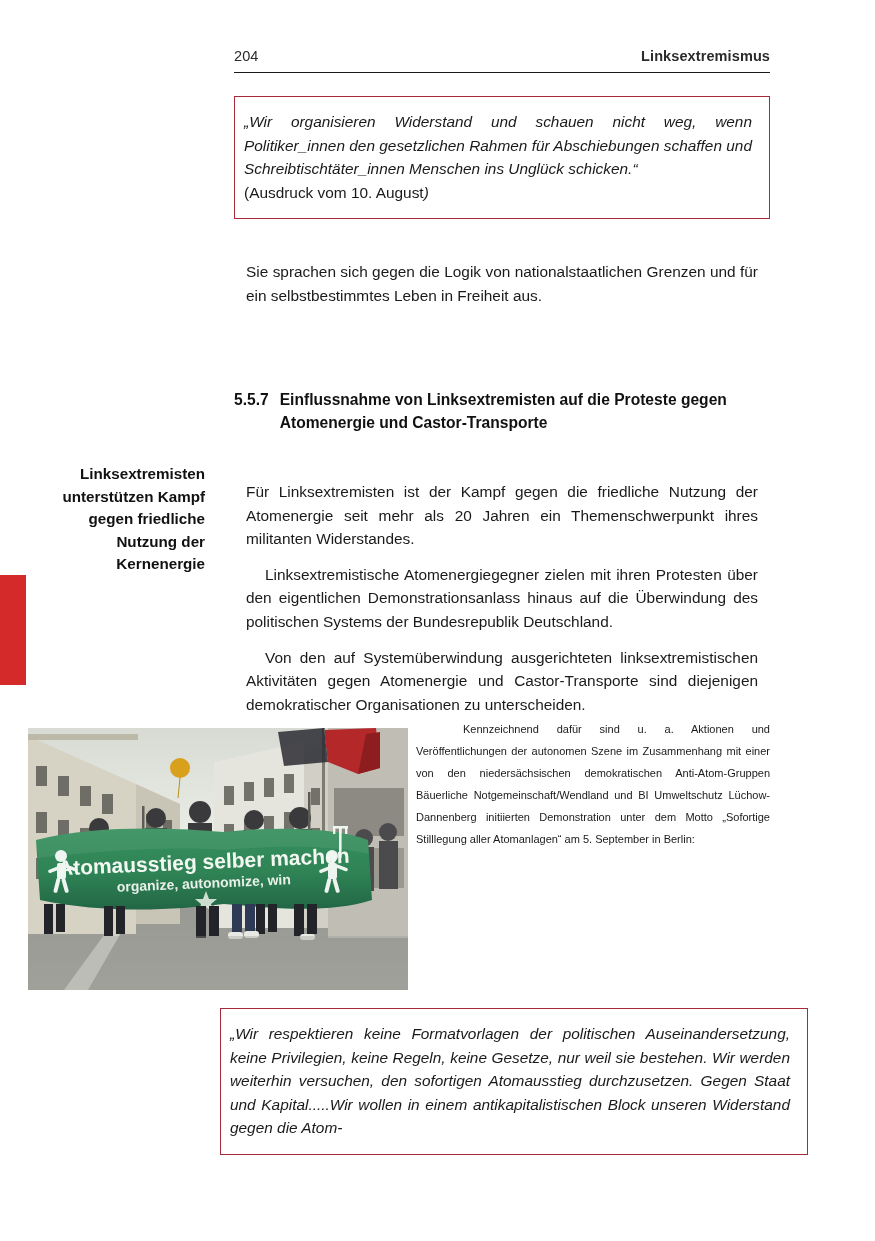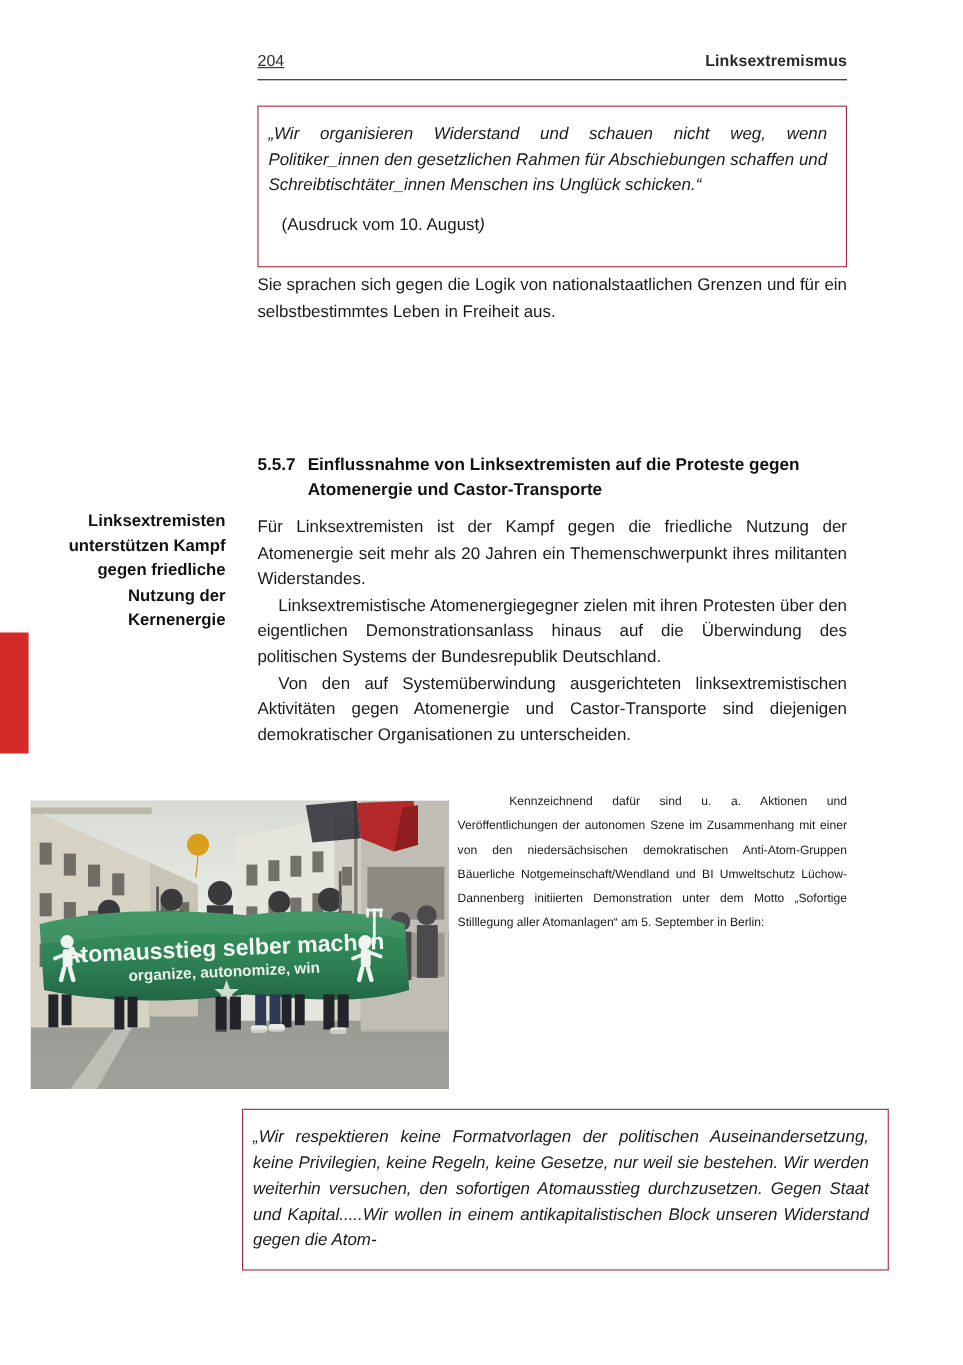--- a/index.html
+++ b/index.html
@@ -27,21 +27,21 @@
     position: absolute;
     left: 234px;
     top: 48px;
     width: 536px;
     display: flex;
     justify-content: space-between;
     align-items: baseline;
     font-size: 14.5px;
     color: #2b2b2b;
   }
-  .header-page-number { font-weight: 400; letter-spacing: .1px; text-decoration: underline; }
+  .header-page-number { font-weight: 400; letter-spacing: .1px; }
   .header-section-title { font-weight: 700; letter-spacing: .1px; }
   .header-rule {
     position: absolute;
     left: 234px;
     top: 72px;
     width: 536px;
     height: 1.3px;
     background: #1a1a1a;
   }
 
@@ -69,48 +69,48 @@
     line-height: 23.6px;
     text-align: justify;
     color: #1a1a1a;
     margin: 0;
   }
   .quote-box .quote-source {
     font-style: normal;
     font-size: 15.4px;
     line-height: 23.6px;
     color: #1a1a1a;
-    margin: 12px;
+    margin: 0;
   }
   .quote-box .quote-source .paren-close { font-style: italic; }
 
   #quote-box-1 { left: 234px; top: 96px; width: 536px; }
   #quote-box-2 { left: 220px; top: 1008px; width: 588px; }
 
   
   .body-col {
     position: absolute;
     left: 234px;
     width: 536px;
     font-size: 15.4px;
     line-height: 23.6px;
     text-align: justify;
     color: #1a1a1a;
   }
-  .body-col p { margin: 0; }
+  .body-col p { margin: 12px; }
   .body-col p.indent { text-indent: 19px; }
 
   #para-block-1 { top: 248px; }
   #para-block-2 { top: 468px; }
 
   
   .section-heading {
     position: absolute;
     left: 234px;
-    top: 412px;
+    top: 389px;
     width: 536px;
     font-size: 15.6px;
     font-weight: bold;
     line-height: 22.5px;
     color: #111111;
     display: flex;
     gap: 11px;
   }
   .section-heading .sec-num { flex: 0 0 auto; }
   .section-heading .sec-title { flex: 1 1 auto; }

